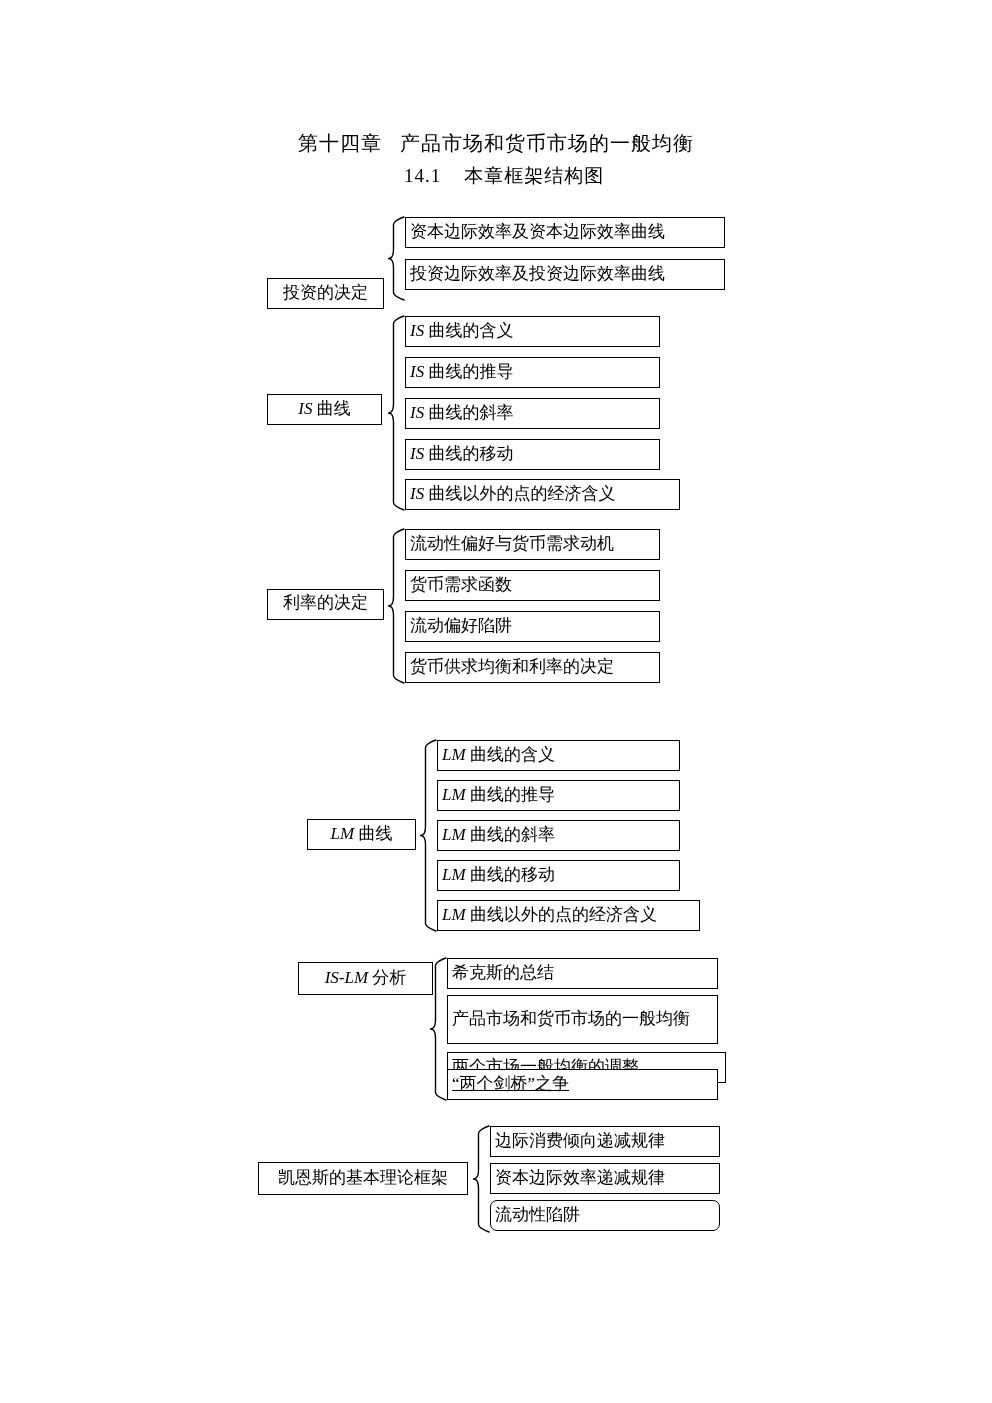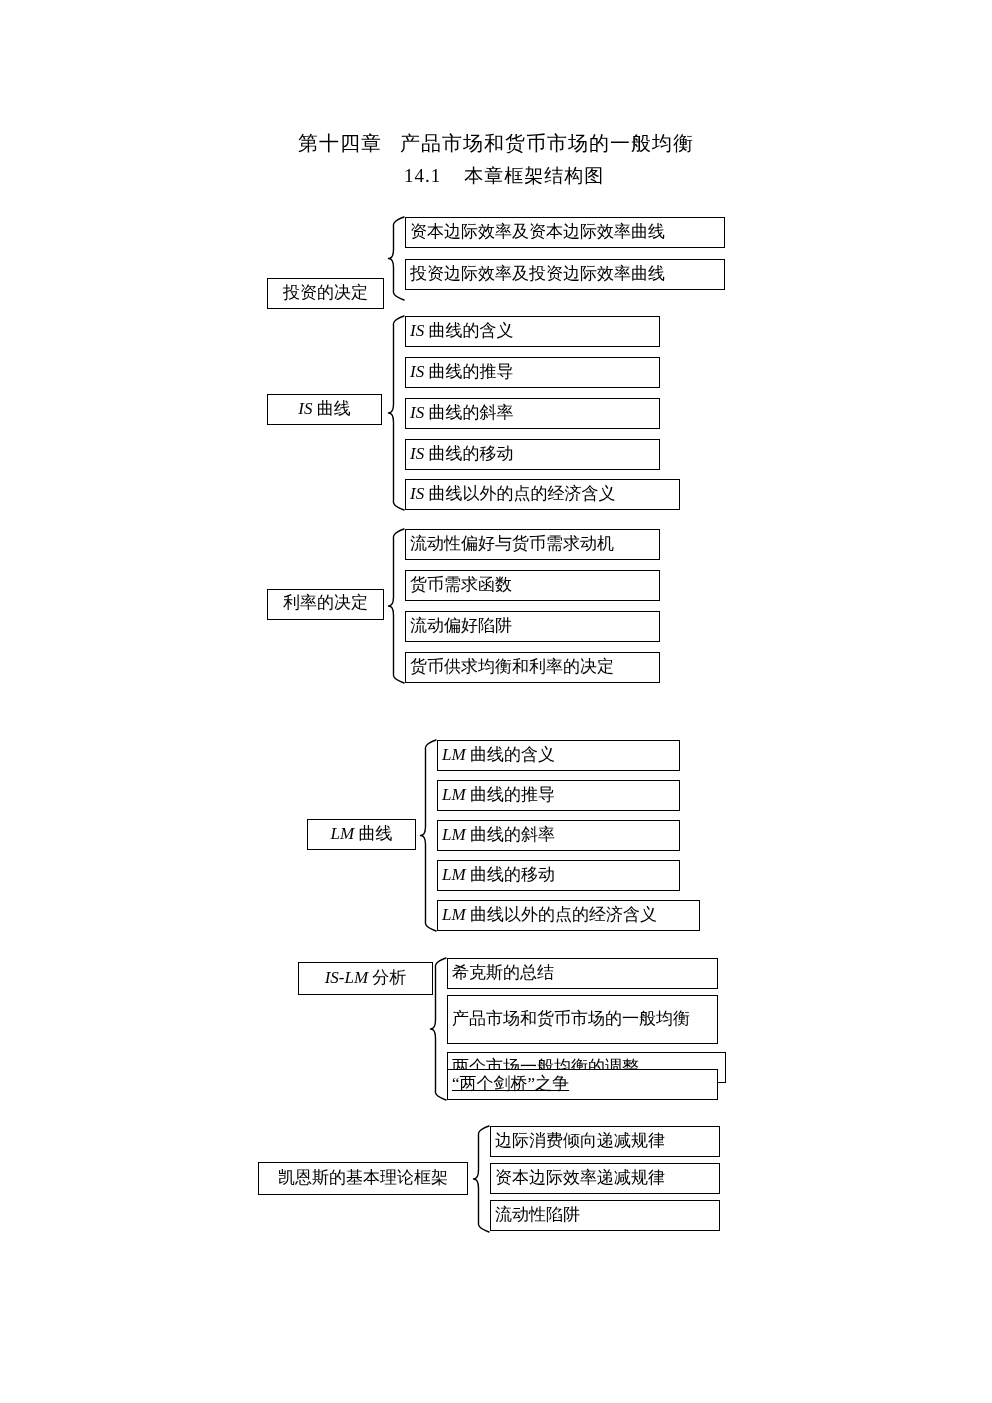--- a/index.html
+++ b/index.html
@@ -163,15 +163,15 @@
     </div>
     <div class="group">
       <div class="parent-box" style="left: 258px; top: 1162px; width: 210px; height: 33px;">凯恩斯的基本理论框架</div>
       <div class="brace" style="left: 471px; top: 1125px;">
         <svg width="20" height="108" viewBox="0 0 20 108">
           <path d="M 18 1 C 5.5 5.5 7.5 9 7.5 11 L 7.5 45 C 7.5 50.85 5.5 54 2.5 54 C 5.5 54 7.5 57.15 7.5 63 L 7.5 97 C 7.5 99 5.5 102.5 18 107" fill="none" stroke="#000000" stroke-width="1.4" stroke-linecap="round" stroke-linejoin="round"></path>
         </svg>
       </div>
       <div class="child-box" style="left: 490px; top: 1126px; width: 230px; height: 31px;">边际消费倾向递减规律</div>
       <div class="child-box" style="left: 490px; top: 1163px; width: 230px; height: 31px;">资本边际效率递减规律</div>
-      <div class="child-box" style="left: 490px; top: 1200px; width: 230px; height: 31px;">流动性陷阱</div>
+      <div class="child-box" style="left: 490px; top: 1200px; width: 230px; height: 31px; border-radius: 7px;">流动性陷阱</div>
     </div>
   </div>
 
 </body></html>

